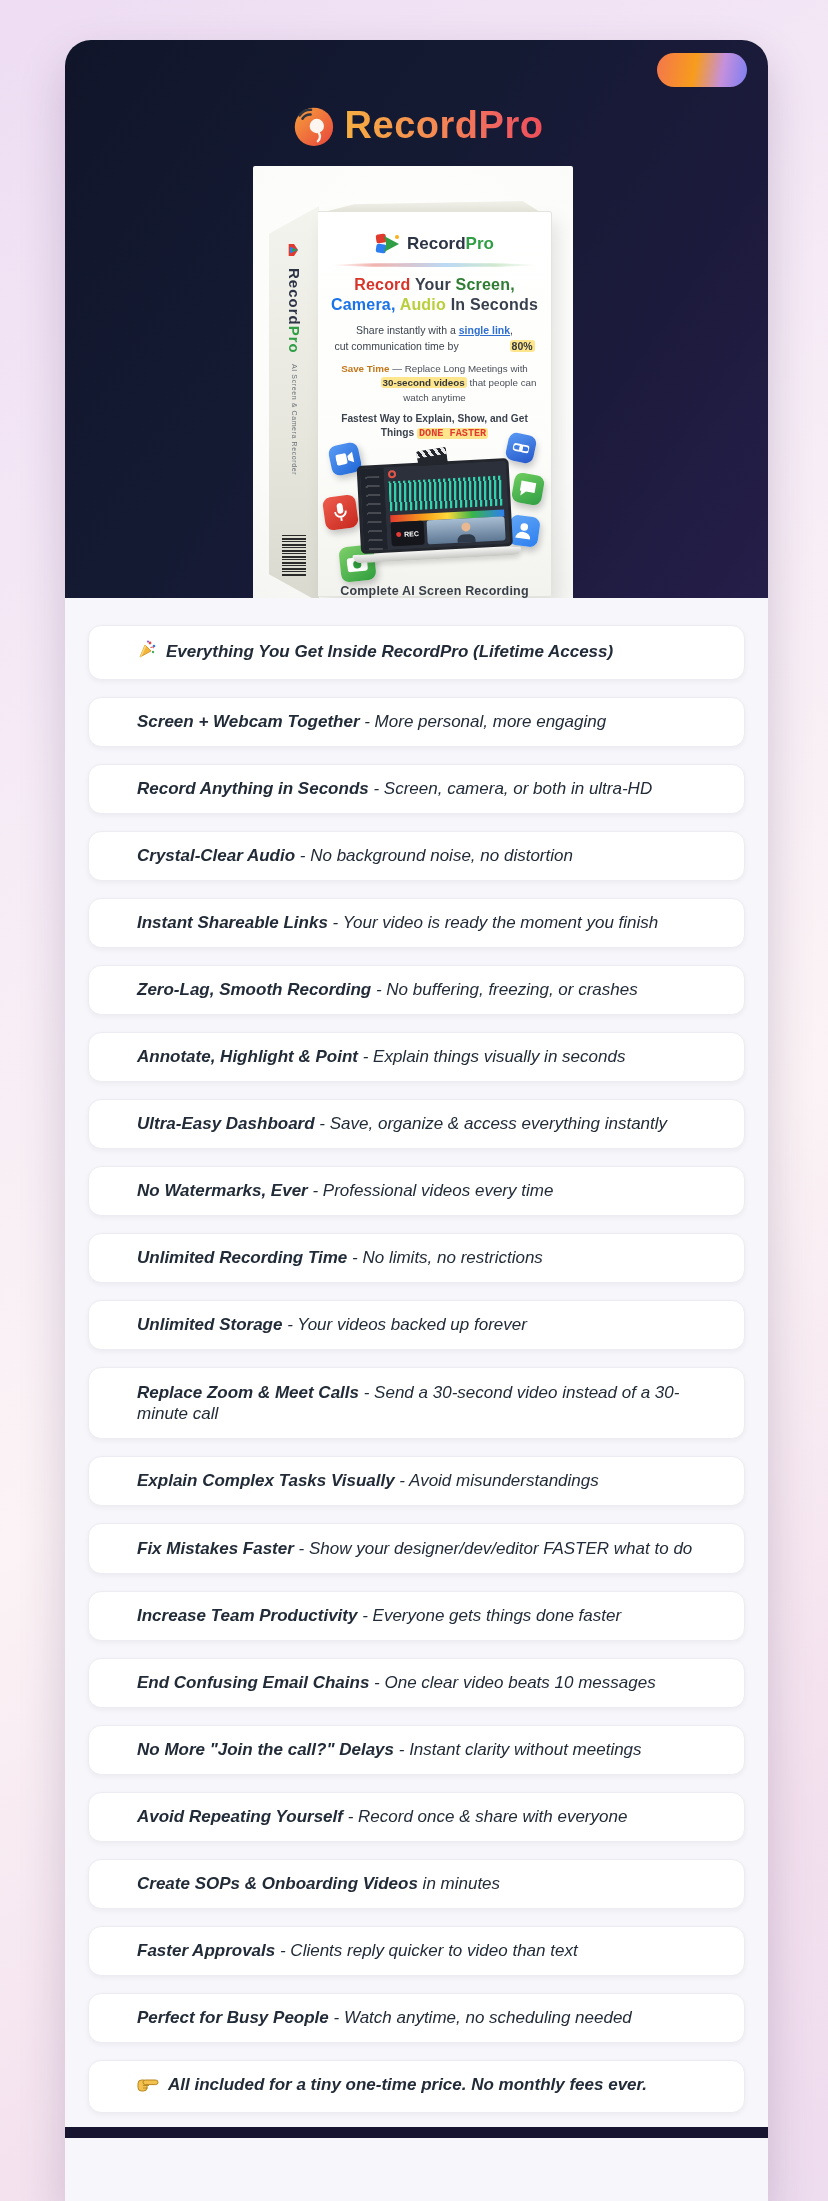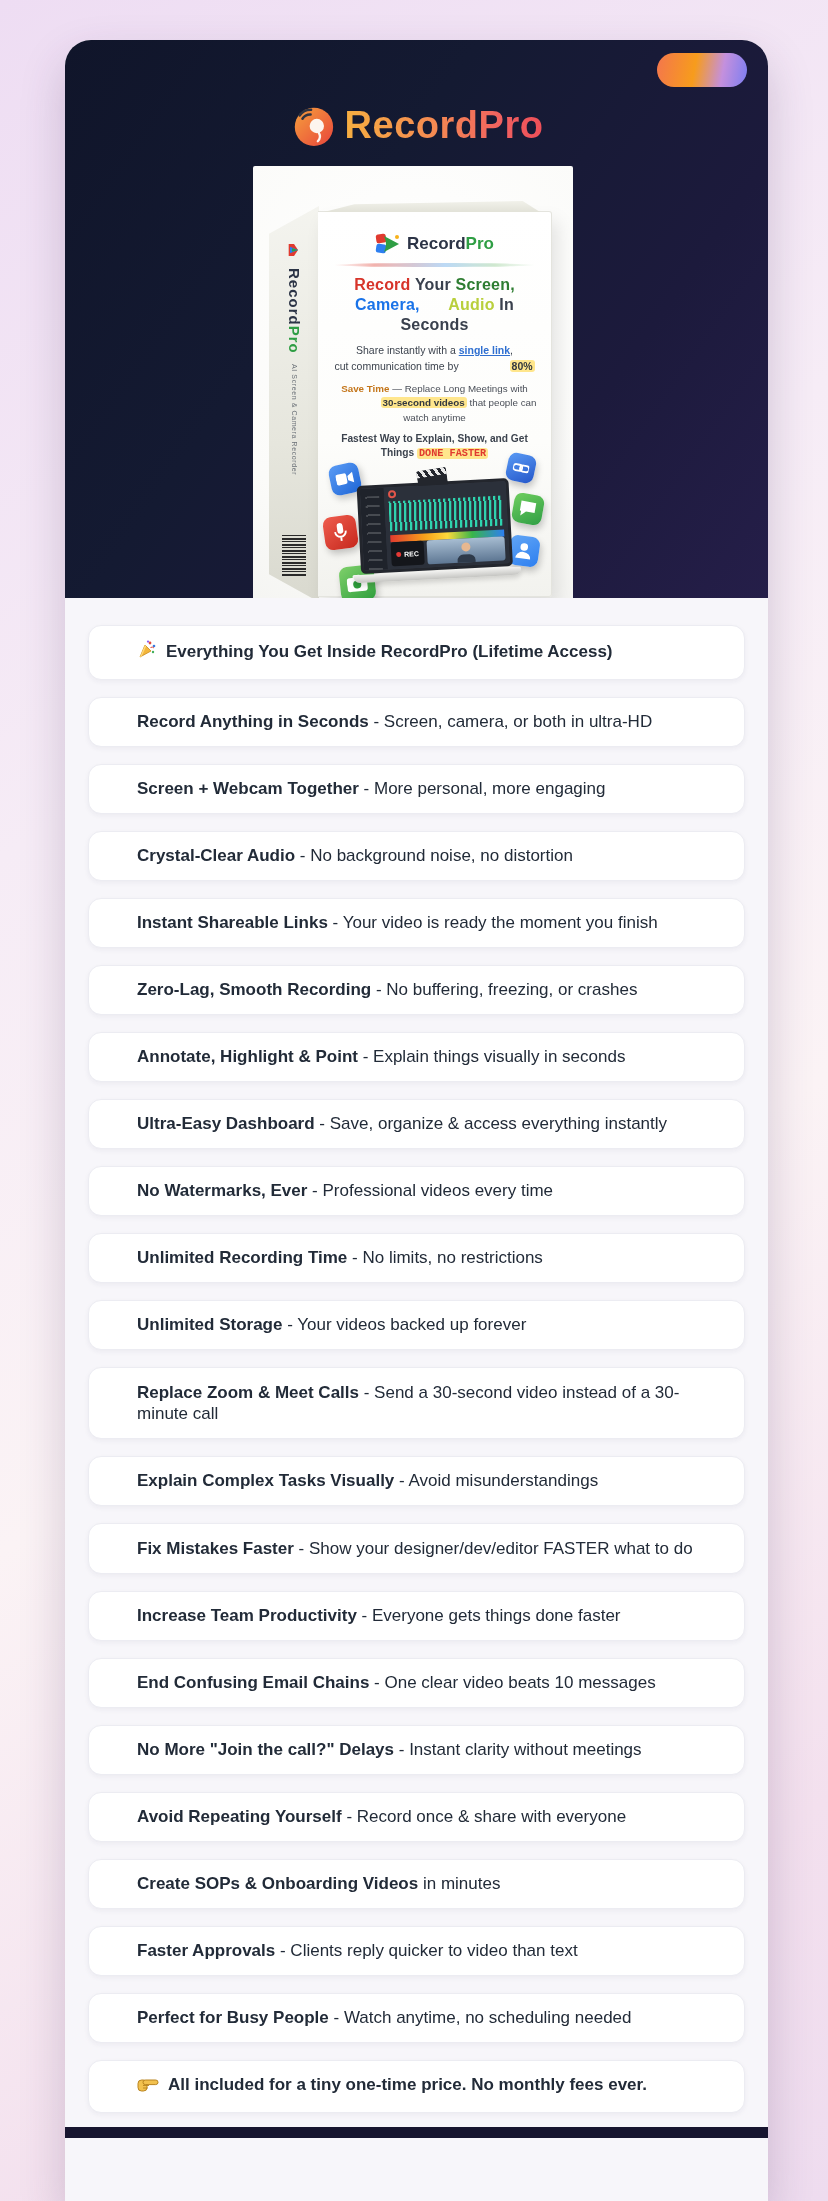--- a/index.html
+++ b/index.html
@@ -85,21 +85,21 @@
   .blogo-icon { width:26px; height:24px; }
   .blogo-text { font-size:17px; font-weight:bold; color:#2c3446; }
   .blogo-text .pro { color:#2f9e44; }
   .swoosh {
     height:4px; margin:7px 6px 8px;
     background: linear-gradient(90deg, rgba(226,59,46,0) 0%, #f2b2ad 20%, #bcd9f5 55%, #cfe8cf 80%, rgba(0,0,0,0) 100%);
     border-radius:50%;
   }
   .headline { font-size:16px; font-weight:bold; line-height:1.25; letter-spacing:.2px; }
   .hl-red{color:#d7342a;} .hl-dark{color:#39404d;} .hl-green{color:#2e7d32;text-align:right;}
-  .hl-blue{color:#1a73e8;} .hl-lime{color:#b9cf3c;margin-left:24px;}
+  .hl-blue{color:#1a73e8;} .hl-lime{color:#b9cf3c;}
   .share { margin-top:8px; font-size:10.5px; color:#3c434e; line-height:1.5; }
   .share .link { color:#2f6fd0; text-decoration:underline; font-weight:bold; }
   .hl-yellow { background:#ffe68c; border-radius:3px; padding:0 2px; font-weight:bold; color:#33383f;margin-left:48px; }
   .save { margin-top:7px; font-size:9.8px; color:#4a4f58; line-height:1.5; }
   .save .st { color:#c4761b; font-weight:bold; }
   .fastest { margin-top:6px; font-size:10.2px; color:#3c434e; line-height:1.45; font-weight:bold; }
   .fastest .done { color:#e03a2f; background:#ffe68c; border-radius:3px; padding:0 2px;font-family:Liberation Mono, monospace; }
 
   
   .scene { position:relative; height:128px; margin-top:8px; }
@@ -141,21 +141,21 @@
   .ic-link   { right:6px; top:-16px; width:28px; height:28px; transform:rotate(12deg);  background:linear-gradient(145deg,#5a9bf5,#2456c9); }
   .ic-chat   { right:-2px;top:24px;  width:30px; height:30px; transform:rotate(10deg);  background:linear-gradient(145deg,#6fce5f,#2f9e44); }
   .ic-person { right:2px; top:66px;  width:30px; height:30px; transform:rotate(8deg);   background:linear-gradient(145deg,#62a6f5,#2d7ff0); }
 
   .tagline { margin-top:6px; font-size:12.5px; font-weight:bold; color:#3a4049; letter-spacing:.2px; }
   .bullets { margin:7px 4px 0; display:grid; grid-template-columns:1fr 1fr; gap:4px 2px; }
   .bullet { display:flex; align-items:center; gap:3px; font-size:9.3px; font-weight:bold; color:#343b45; text-align:left; }
   .bullet svg { width:8px; height:12px; flex:none; }
 
   
-  .features { position:relative; height:1540px; background:#f7f6fa; padding-top:27px; }
+  .features { position:relative; height:1540px; background:#f7f6fa; padding-top:27px;font-style:italic; }
   .card {
     width:657px; margin:0 auto 17px; background:#ffffff;
     border:1px solid #ececf2; border-radius:13px;
     padding:14px 18px 14px 48px;
     font-size:17px; line-height:20px; color:#222b38;
     white-space:nowrap; overflow:hidden;
     box-shadow:0 2px 5px rgba(40,40,80,.05);
   }
   .card.two-line { white-space:normal; line-height:21px; }
   .card b { font-weight:bold; }
@@ -338,22 +338,22 @@
     <div>
         <div class="card head-item"><span class="lead-icon"><svg width="20" height="20" viewBox="0 0 20 20">
               <path d="M3 17 L8 5 L14 11 Z" fill="#f3b63b" stroke="#c98a1c" stroke-width="0.8"></path>
               <path d="M3 17 L8 5 l1.2 1.2 -5 11z" fill="#ffd978"></path>
               <circle cx="13" cy="3" r="1.4" fill="#e0493c"></circle>
               <circle cx="17" cy="6" r="1.3" fill="#3b79e0"></circle>
               <circle cx="16" cy="12" r="1.2" fill="#43b05c"></circle>
               <circle cx="11" cy="1.6" r="1.1" fill="#8b5cf6"></circle>
               <path d="M13.5 7.5 q2 -1 3.4 0.4" stroke="#e0493c" stroke-width="1" fill="none"></path>
             </svg></span><span>Everything You Get Inside RecordPro (Lifetime Access)</span></div>
+        <div class="card"><b>Screen + Webcam Together</b><span> - More personal, more engaging</span></div>
         <div class="card"><b>Record Anything in Seconds</b><span> - Screen, camera, or both in ultra-HD</span></div>
-        <div class="card"><b>Screen + Webcam Together</b><span> - More personal, more engaging</span></div>
         <div class="card"><b>Crystal-Clear Audio</b><span> - No background noise, no distortion</span></div>
         <div class="card"><b>Instant Shareable Links</b><span> - Your video is ready the moment you finish</span></div>
         <div class="card"><b>Zero-Lag, Smooth Recording</b><span> - No buffering, freezing, or crashes</span></div>
         <div class="card"><b>Annotate, Highlight &amp; Point</b><span> - Explain things visually in seconds</span></div>
         <div class="card"><b>Ultra-Easy Dashboard</b><span> - Save, organize &amp; access everything instantly</span></div>
         <div class="card"><b>No Watermarks, Ever</b><span> - Professional videos every time</span></div>
         <div class="card"><b>Unlimited Recording Time</b><span> - No limits, no restrictions</span></div>
         <div class="card"><b>Unlimited Storage</b><span> - Your videos backed up forever</span></div>
         <div class="card two-line"><b>Replace Zoom &amp; Meet Calls</b><span> - Send a 30-second video instead of a 30-minute call</span></div>
         <div class="card"><b>Explain Complex Tasks Visually</b><span> - Avoid misunderstandings</span></div>

